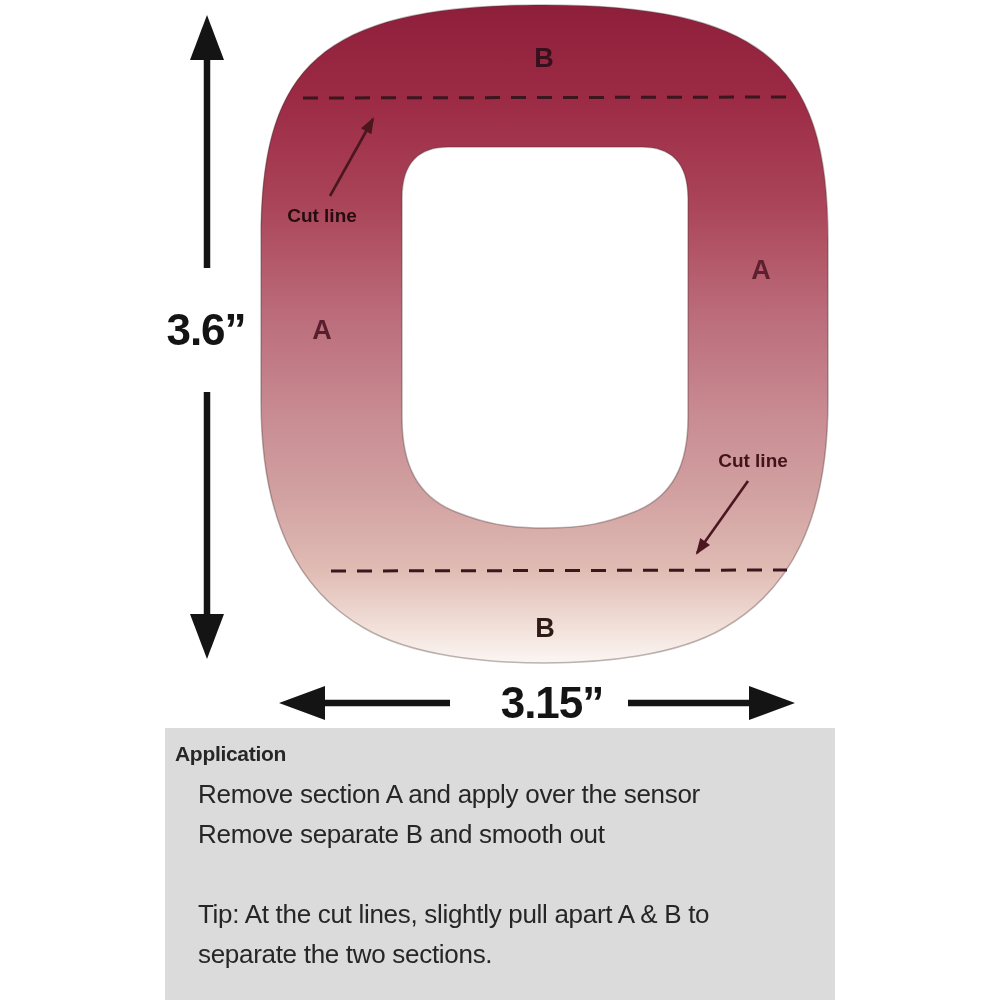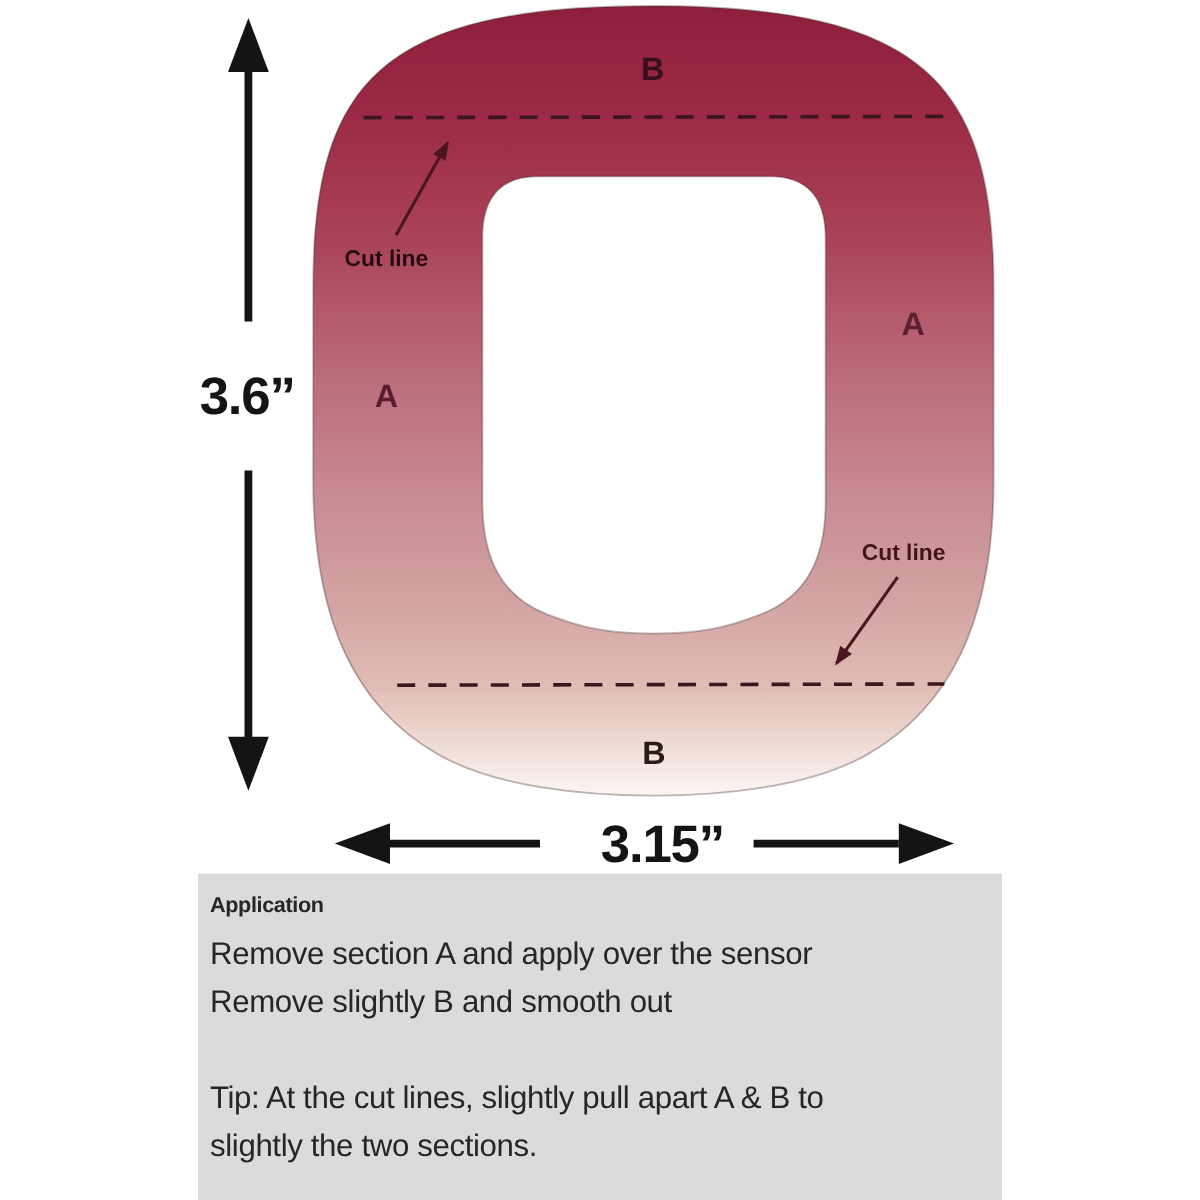--- a/index.html
+++ b/index.html
@@ -14,22 +14,22 @@
   .dim-label{font-size:44px;font-weight:600;fill:#141414;letter-spacing:-1px;}
   .dim-stroke{stroke:#141414;stroke-width:6.5;}
   .dim-head{fill:#141414;}
   .cut-dash{stroke:#3a161f;stroke-width:3;stroke-dasharray:15 11;fill:none;}
   .cut-arrow{stroke:#4b1620;stroke-width:2.6;fill:none;}
   .panel{
     position:absolute;left:165px;top:728px;width:670px;height:272px;
     background:#dbdbdc;box-sizing:border-box;padding:6px 14px 0 10px;
     color:#262626;
   }
-  .panel-heading{font-size:18px;font-weight:bold;line-height:40px;letter-spacing:-0.3px;}
-  .panel-line{font-size:26px;line-height:40px;letter-spacing:-0.3px;}
+  .panel-heading{font-size:21px;font-weight:bold;line-height:40px;letter-spacing:-0.3px;}
+  .panel-line{font-size:26px;line-height:40px;letter-spacing:-0.3px;margin-left:23px;}
   .panel-gap{height:40px;}
   .panel-line strong{font-weight:normal;}
 </style>
 </head>
 <body>
 
 <svg id="diagram-svg" width="1000" height="1000" viewBox="0 0 1000 1000">
   <defs>
     <linearGradient id="patchGrad" gradientUnits="userSpaceOnUse" x1="0" y1="5" x2="0" y2="663">
       <stop offset="0" stop-color="#8e1f3a"></stop>
@@ -92,16 +92,16 @@
   <line class="dim-stroke" x1="323" y1="703" x2="450" y2="703"></line>
   <polygon class="dim-head" points="279,703 325,686 325,720"></polygon>
   <line class="dim-stroke" x1="628" y1="703" x2="749" y2="703"></line>
   <polygon class="dim-head" points="795,703 749,686 749,720"></polygon>
   <text class="dim-label" x="552" y="718" text-anchor="middle">3.15”</text>
 </svg>
 
 <div class="panel">
   <div class="panel-heading">Application</div>
   <div class="panel-line">Remove section A and apply over the sensor</div>
-  <div class="panel-line">Remove slightly B and smooth out</div>
+  <div class="panel-line">Remove separate B and smooth out</div>
   <div class="panel-gap"></div>
-  <div class="panel-line"><strong>Tip</strong><span>: At the cut lines, slightly pull apart A &amp; B to</span><br><span>slightly the two sections.</span></div>
+  <div class="panel-line"><strong>Tip</strong><span>: At the cut lines, slightly pull apart A &amp; B to</span><br><span>separate the two sections.</span></div>
 </div>
 
 </body></html>

